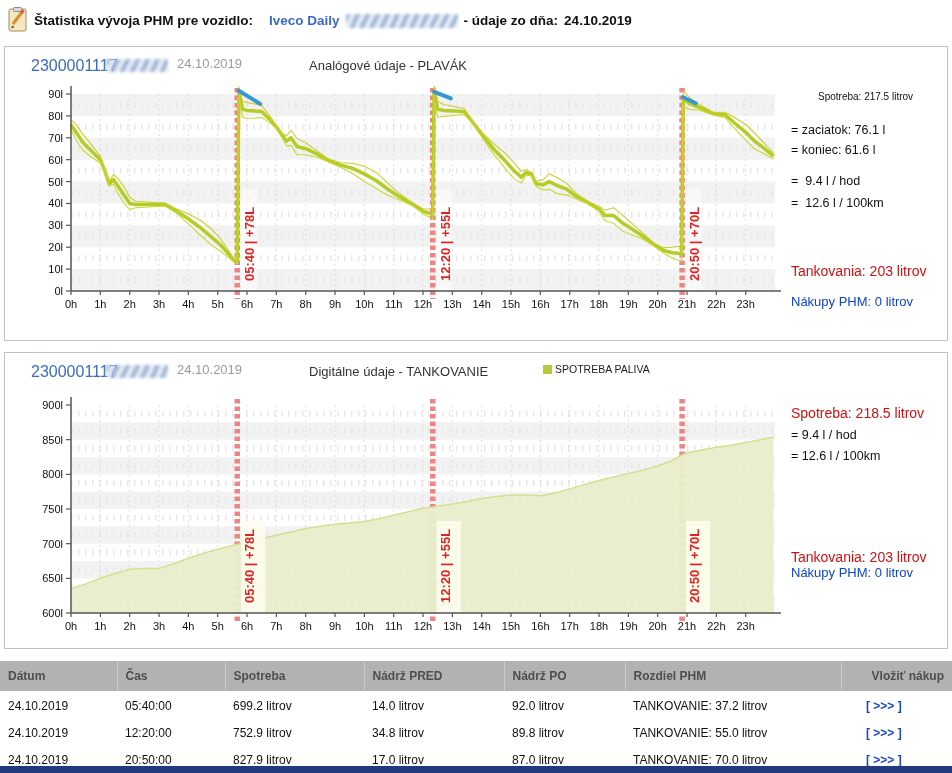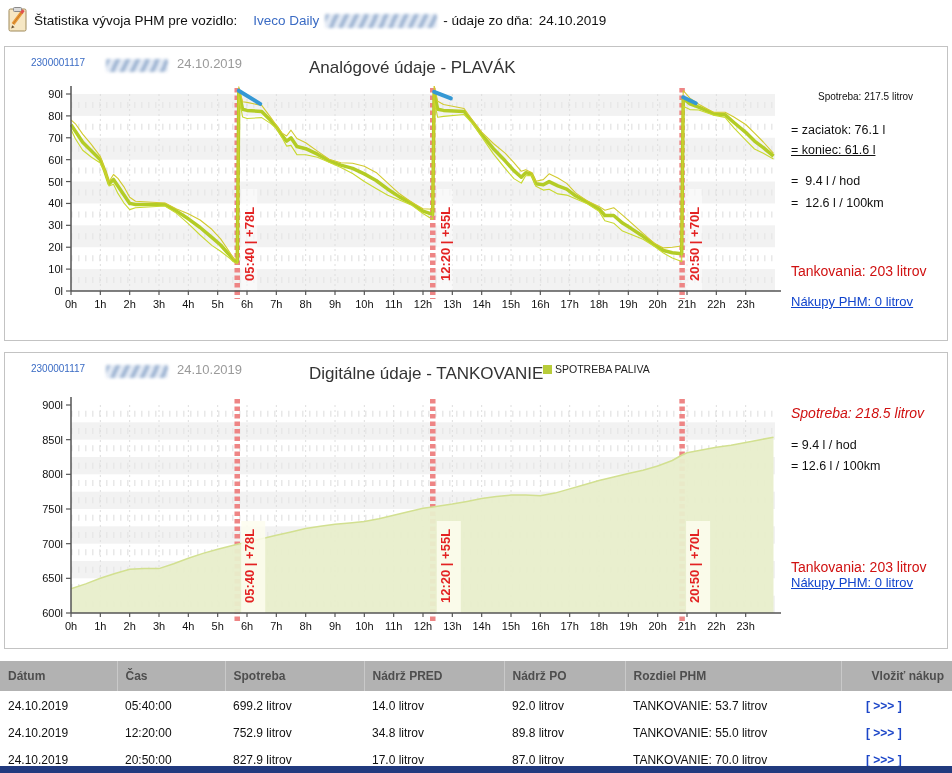--- a/index.html
+++ b/index.html
@@ -1,54 +1,54 @@
 <!DOCTYPE html>
 <html><head>
 <meta charset="utf-8">
 <style>
   html,body{margin:0;padding:0;background:#fff;font-family:"Liberation Sans","DejaVu Sans",sans-serif;}
   body{position:relative;width:952px;height:773px;overflow:hidden;}
 
   
   .page-header{position:absolute;left:0;top:0;width:952px;height:44px;}
   .ph-icon{position:absolute;left:8px;top:7px;width:22px;height:26px;}
-  .ph-title{position:absolute;left:34px;top:13px;font-size:13.5px;font-weight:normal;color:#111;white-space:nowrap;display:flex;align-items:center;gap:6px;}
+  .ph-title{position:absolute;left:34px;top:13px;font-size:13.5px;font-weight:bold;color:#111;white-space:nowrap;display:flex;align-items:center;gap:6px;}
   .vehicle{color:#3a6bc4;padding-left:10px;}
   .blur-blob{display:inline-block;height:14px;border-radius:2px;vertical-align:middle;
     background:repeating-linear-gradient(115deg,#8fa9cc 0 4px,#dfe7f3 4px 9px);filter:blur(1.6px);opacity:.85;}
 
   
   .panel{position:absolute;left:4px;width:942px;border:1px solid #c3c3c3;background:#fff;}
   #panel1{top:46px;height:293px;}
   #panel2{top:352px;height:295px;}
-  .pid{position:absolute;left:26px;top:10px;font-size:10px;color:#3a6bc4;cursor:pointer;}
+  .pid{position:absolute;left:26px;top:10px;font-size:16px;color:#3a6bc4;cursor:pointer;}
   .pblob{position:absolute;left:101px;top:12px;width:62px;}
   .pdate{position:absolute;left:172px;top:9px;font-size:13px;color:#9a9a9a;}
-  .ptitle{position:absolute;left:304px;top:11px;font-size:17px;color:#333;}
+  .ptitle{position:absolute;left:304px;top:11px;font-size:13px;color:#333;}
   .legend{position:absolute;left:538px;top:10px;display:flex;gap:13px;white-space:nowrap;}
   .lg-item{display:inline-flex;align-items:center;gap:3px;font-size:10.5px;color:#222;}
   .lg-sq{width:9px;height:9px;display:inline-block;}
   .chart-svg{position:absolute;left:24px;top:34px;}
   svg text{font-family:"Liberation Sans","DejaVu Sans",sans-serif;}
 
   
   .stats{position:absolute;left:786px;width:155px;}
   #stats1{top:44px;} #stats2{top:52px;}
   .sline{white-space:pre;}
   .t-big{font-size:10px;color:#111;margin-left:27px;}
   .t-norm{font-size:12.5px;color:#111;}
   .t-red{color:#d01111 !important;font-size:14px;}
-  .t-blue{color:#1144cc !important;font-size:13px;text-decoration:underline;}
+  .t-blue{color:#1144cc !important;font-size:13px;}
   #stats1 .sline:nth-child(1){margin-bottom:21px;}
   #stats1 .sline:nth-child(2){margin-bottom:6px;}
-  #stats1 .sline:nth-child(3){margin-bottom:17px;text-decoration:underline;}
+  #stats1 .sline:nth-child(3){margin-bottom:17px;}
   #stats1 .sline:nth-child(4){margin-bottom:8px;}
   #stats1 .sline:nth-child(5){margin-bottom:53px;}
   #stats1 .sline:nth-child(6){margin-bottom:15px;}
-  #stats2 .sline:nth-child(1){margin-bottom:17px;font-style:italic;}
+  #stats2 .sline:nth-child(1){margin-bottom:7px;}
   #stats2 .sline:nth-child(2){margin-bottom:7px;}
   #stats2 .sline:nth-child(3){margin-bottom:86px;}
 
   
   .table-wrap{position:absolute;left:0;top:661px;width:952px;}
   table{border-collapse:collapse;table-layout:fixed;width:952px;}
   col.c1{width:117px}col.c2{width:108px}col.c3{width:139px}col.c4{width:140px}col.c5{width:121px}col.c6{width:216px}col.c7{width:111px}
   thead th{background:#b2b2b2;color:#4e4e4e;font-size:12px;font-weight:bold;text-align:left;padding:8px 8px;border-right:1px solid #c9c9c9;}
   thead th:last-child{border-right:none;text-align:right;}
   tbody td{font-size:12px;color:#111;padding:8px 8px 5px;white-space:nowrap;}
@@ -391,21 +391,21 @@
           <th>Vložiť nákup</th>
         </tr>
       </thead>
     <tbody>
         <tr>
           <td>24.10.2019</td>
           <td>05:40:00</td>
           <td>699.2 litrov</td>
           <td>14.0 litrov</td>
           <td>92.0 litrov</td>
-          <td>TANKOVANIE: 53.7 litrov</td>
+          <td>TANKOVANIE: 37.2 litrov</td>
           <td class="linkcell"><span class="ins-link">[ &gt;&gt;&gt; ]</span></td>
         </tr>
         <tr>
           <td>24.10.2019</td>
           <td>12:20:00</td>
           <td>752.9 litrov</td>
           <td>34.8 litrov</td>
           <td>89.8 litrov</td>
           <td>TANKOVANIE: 55.0 litrov</td>
           <td class="linkcell"><span class="ins-link">[ &gt;&gt;&gt; ]</span></td>

